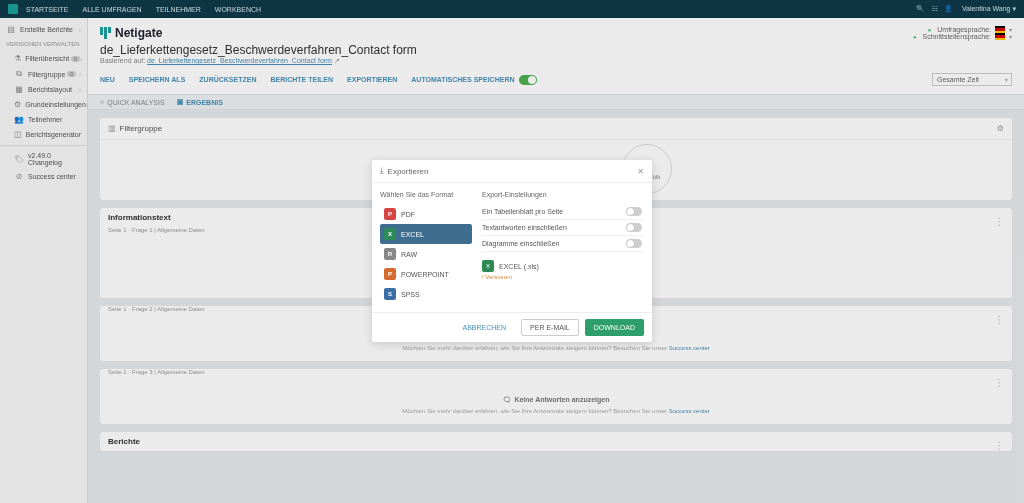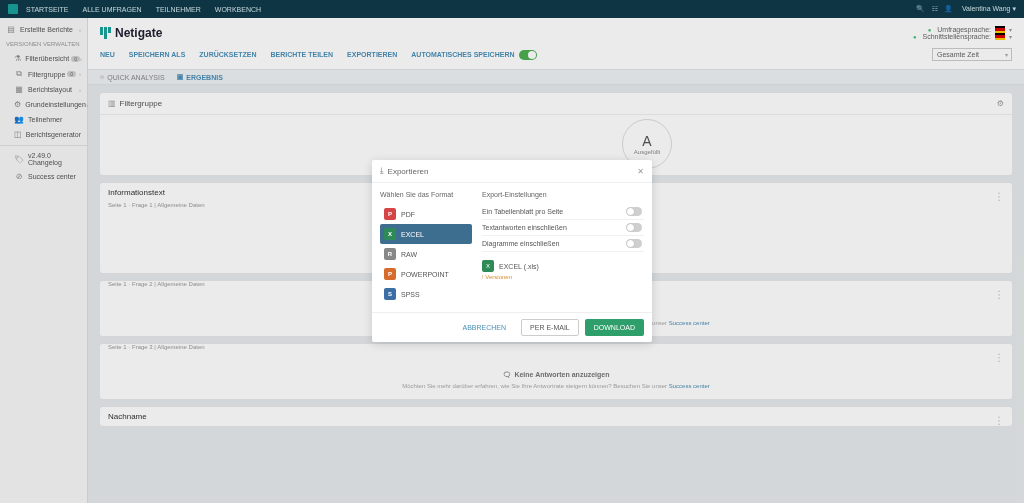--- a/index.html
+++ b/index.html
@@ -58,21 +58,21 @@
 
   .content { padding:8px 12px; overflow-y:auto; height:calc(100% - 114px); }
   .panel { background:#fff; border-radius:2px; margin-bottom:8px; box-shadow:0 0 1px rgba(0,0,0,.1); position:relative; }
   .panel-head { padding:6px 8px; border-bottom:1px solid #eee; font-size:8px; color:#555; display:flex; align-items:center; gap:4px; }
   .panel-head .ic { color:#999; font-size:8px; }
   .panel-head .gear { margin-left:auto; color:#999; }
   .panel-body { min-height:60px; position:relative; }
   .circle { width:50px; height:50px; border:1px solid #ddd; border-radius:50%; position:absolute; right:340px; top:4px; display:flex; flex-direction:column; align-items:center; justify-content:center; font-size:6px; color:#888;}
   .circle .big { font-size:14px; color:#555; font-weight:300;}
 
-  .q-block .qh { padding:5px 8px; font-size:8px; color:#333; font-weight:400; }
+  .q-block .qh { padding:5px 8px; font-size:8px; color:#333; font-weight:700; }
   .q-block .qs { padding:0 8px 5px; font-size:6px; color:#999; }
   .q-block .dots { position:absolute; right:8px; top:8px; color:#bbb; font-size:10px; cursor:pointer; }
   .no-answers { text-align:center; padding:16px 0 4px; color:#777; font-size:7px; font-weight:600;}
   .no-answers .nic { margin-right:3px; }
   .help-line { text-align:center; font-size:6px; color:#aaa; padding-bottom:10px;}
   .help-line a { color:#4a90b8; }
 
   
   .overlay { position:absolute; inset:0; background:rgba(0,0,0,.08); display:flex; align-items:flex-start; justify-content:center; }
   .modal { width:280px; background:#fff; border-radius:2px; margin-top:160px; box-shadow:0 2px 10px rgba(0,0,0,.15); font-size:8px; }
@@ -192,20 +192,27 @@
               <span class="chev">▾</span>
           </div>
           <div class="lang-row">
             <span class="bullet">●</span>
               <span>Schnittstellensprache:</span>
             <span class="flag"></span>
               <span class="chev">▾</span>
           </div>
         </div>
       </div>
+      <div class="title-row">
+        <h1>de_Lieferkettengesetz_Beschwerdeverfahren_Contact form</h1>
+        <div class="subtitle">
+          <span>Basierend auf:</span>
+          <a>de_Lieferkettengesetz_Beschwerdeverfahren_Contact form</a> ↗
+        </div>
+      </div>
       <div class="action-bar">
         <span class="act">NEU</span>
         <span class="act">SPEICHERN ALS</span>
         <span class="act">ZURÜCKSETZEN</span>
         <span class="act">BERICHTE TEILEN</span>
         <span class="act">EXPORTIEREN</span>
         <span class="auto">
           <span>AUTOMATISCHES SPEICHERN</span>
           <span class="switch"></span>
         </span>
@@ -249,21 +256,21 @@
       </div>
 
       <div class="panel q-block">
         <div class="qs">Seite 1 · Frage 3 | Allgemeine Daten</div>
         <div class="dots">⋮</div>
         <div class="no-answers"><span class="nic">🗨</span><span>Keine Antworten anzuzeigen</span></div>
         <div class="help-line"><span>Möchten Sie mehr darüber erfahren, wie Sie Ihre Antwortrate steigern können? Besuchen Sie unser</span> <a>Success center</a></div>
       </div>
 
       <div class="panel q-block">
-        <div class="qh">Nachname</div>
+        <div class="qh">Berichte</div>
 
         <div class="dots">⋮</div>
 
       </div>
     </div>
   </div>
 </div>
 
 <div class="overlay">
   <div class="modal">

